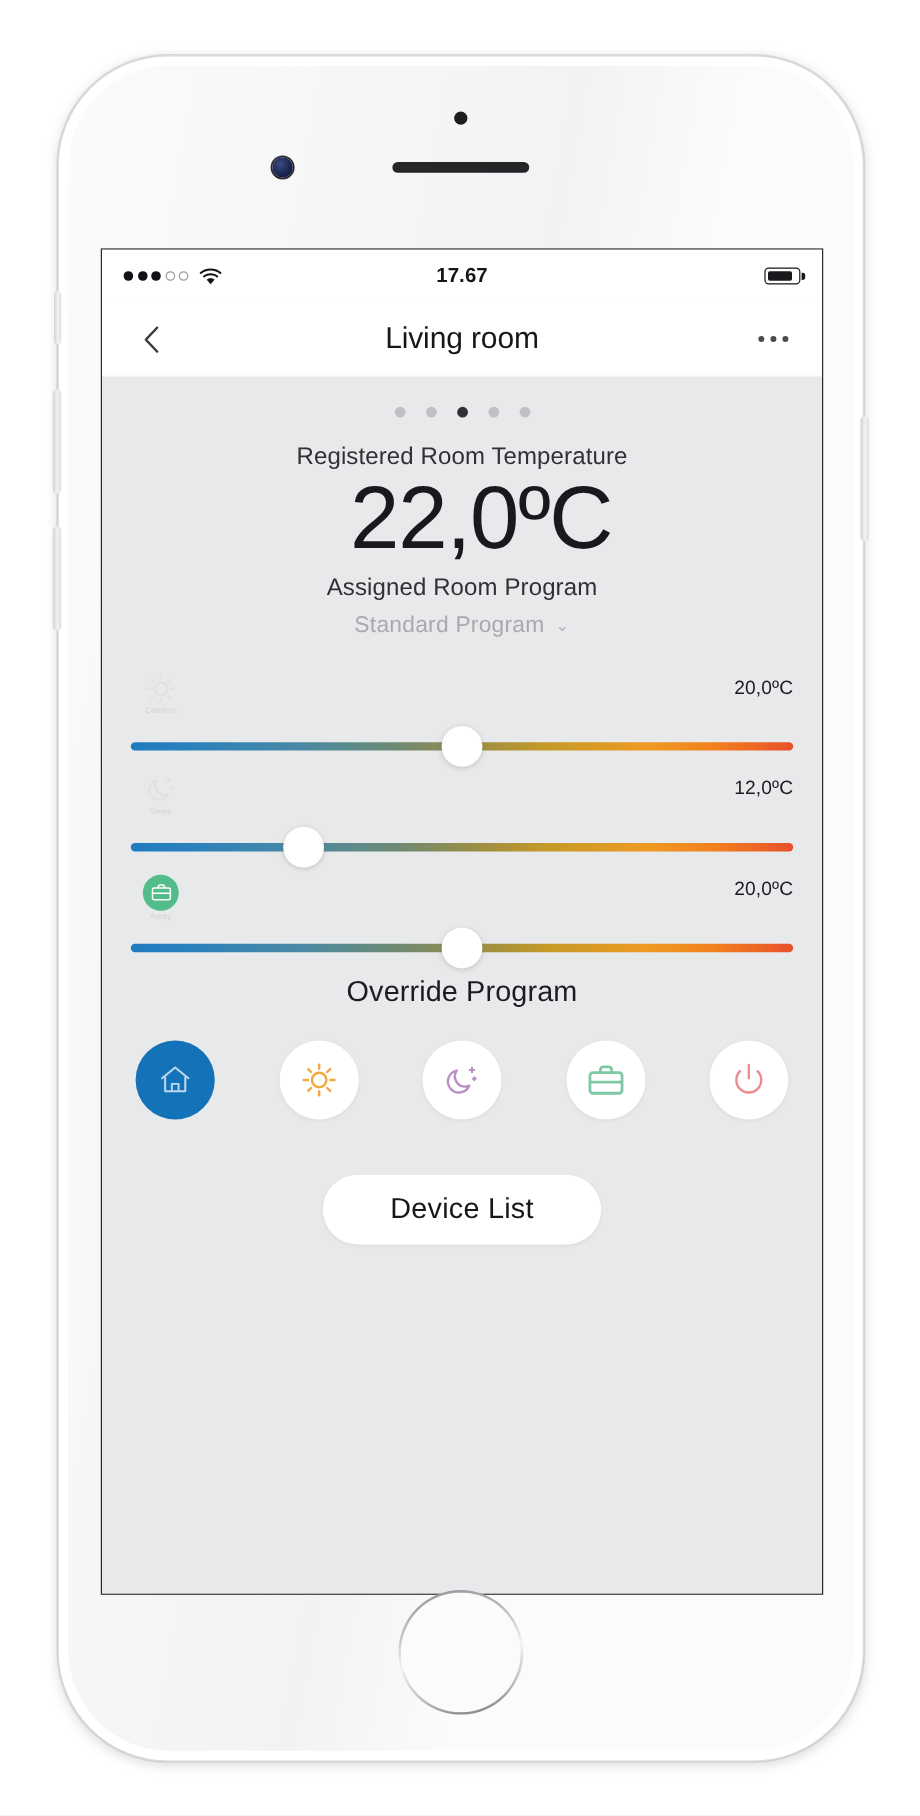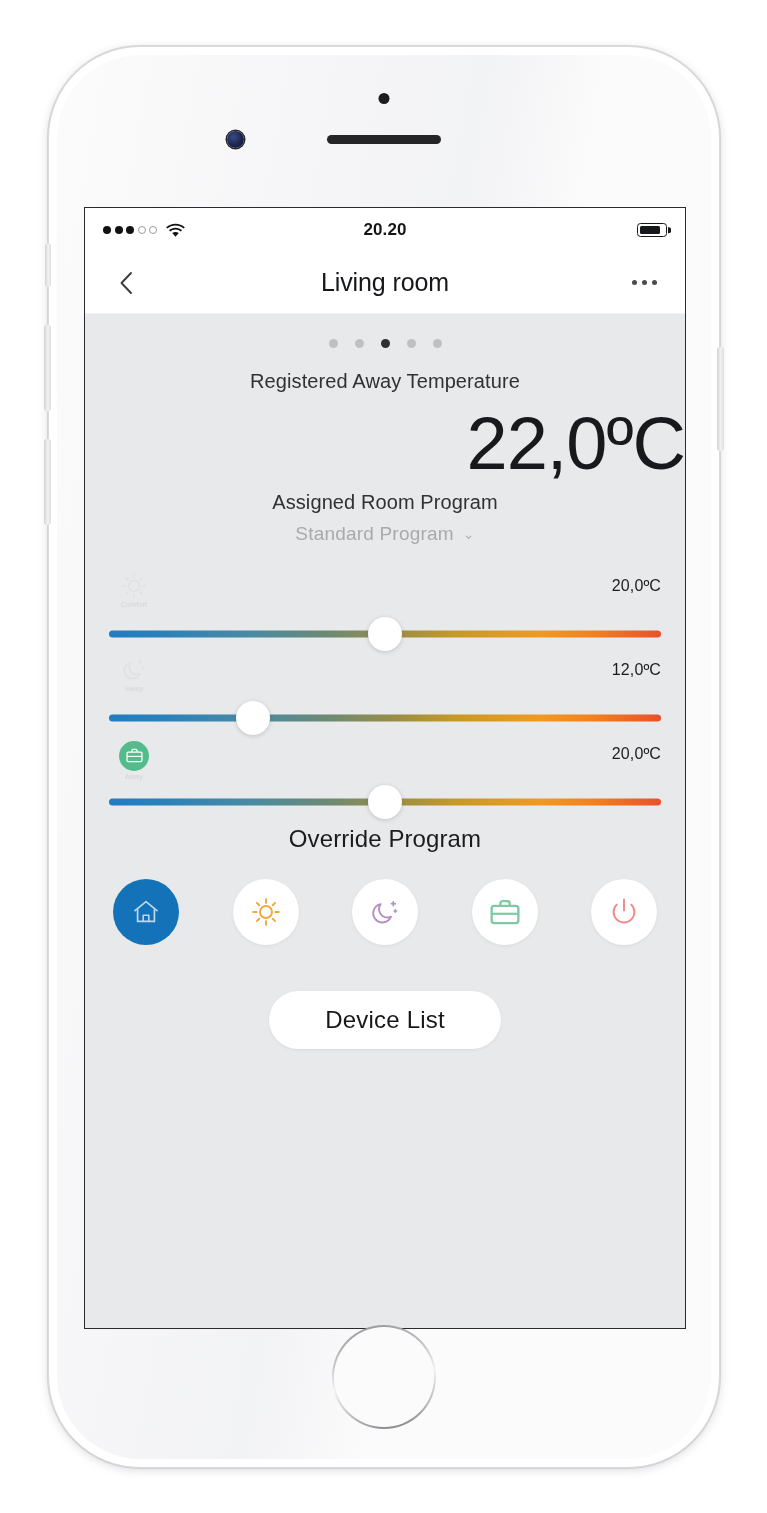--- a/index.html
+++ b/index.html
@@ -213,25 +213,24 @@
 
   .temp-label {
     text-align: center;
     font-size: 20px;
     color: #303134;
     margin-top: 22px;
     font-weight: 400;
     letter-spacing: .1px;
   }
   .temp-value {
-    text-align: right;
+    text-align: center;
     font-size: 74px;
     font-weight: 400;
     color: #18191c;
-    margin-top: 12px;
     letter-spacing: -1px;
     line-height: 1.05;
     padding-left: 32px;
   }
   .program-label {
     text-align: center;
     font-size: 20px;
     color: #303134;
     margin-top: 8px;
     letter-spacing: .1px;
@@ -387,21 +386,21 @@
             <i class="on"></i>
             <i class="off"></i>
             <i class="off"></i>
         </div>
         <svg class="wifi-icon" viewBox="0 0 20 15">
           <path d="M10 14.2 6.6 10.2c1.9-1.6 4.9-1.6 6.8 0z" fill="#111215"></path>
           <path d="M10 6.4c-2.1 0-4.1.75-5.6 2.1L3.1 7.1C5 5.4 7.4 4.5 10 4.5s5 .9 6.9 2.6l-1.3 1.4C14.1 7.15 12.1 6.4 10 6.4z" fill="#111215"></path>
           <path d="M10 2.2c-3.2 0-6.2 1.2-8.5 3.2L.2 4.1C2.8 1.7 6.3.4 10 .4s7.2 1.3 9.8 3.7l-1.3 1.3C16.2 3.4 13.2 2.2 10 2.2z" fill="#111215"></path>
         </svg>
       </div>
-      <div class="status-time">20.20</div>
+      <div class="status-time">17.67</div>
       <div class="status-right">
         <div class="battery">
             <span></span>
           </div>
       </div>
     </div>
 
     <div class="nav-bar">
       <div class="nav-back">
         <svg width="14" height="24" viewBox="0 0 14 24">
@@ -419,21 +418,21 @@
     <div class="content">
 
       <div class="page-dots">
         <i></i>
         <i></i>
         <i class="active"></i>
         <i></i>
         <i></i>
       </div>
 
-      <div class="temp-label">Registered Away Temperature</div>
+      <div class="temp-label">Registered Room Temperature</div>
       <div class="temp-value">22,0ºC</div>
 
       <div class="program-label">Assigned Room Program</div>
       <div class="program-select">
         <span>Standard Program</span><span class="chev">⌄</span>
       </div>
 
       <div class="sliders">
 
         <div class="slider-row">

